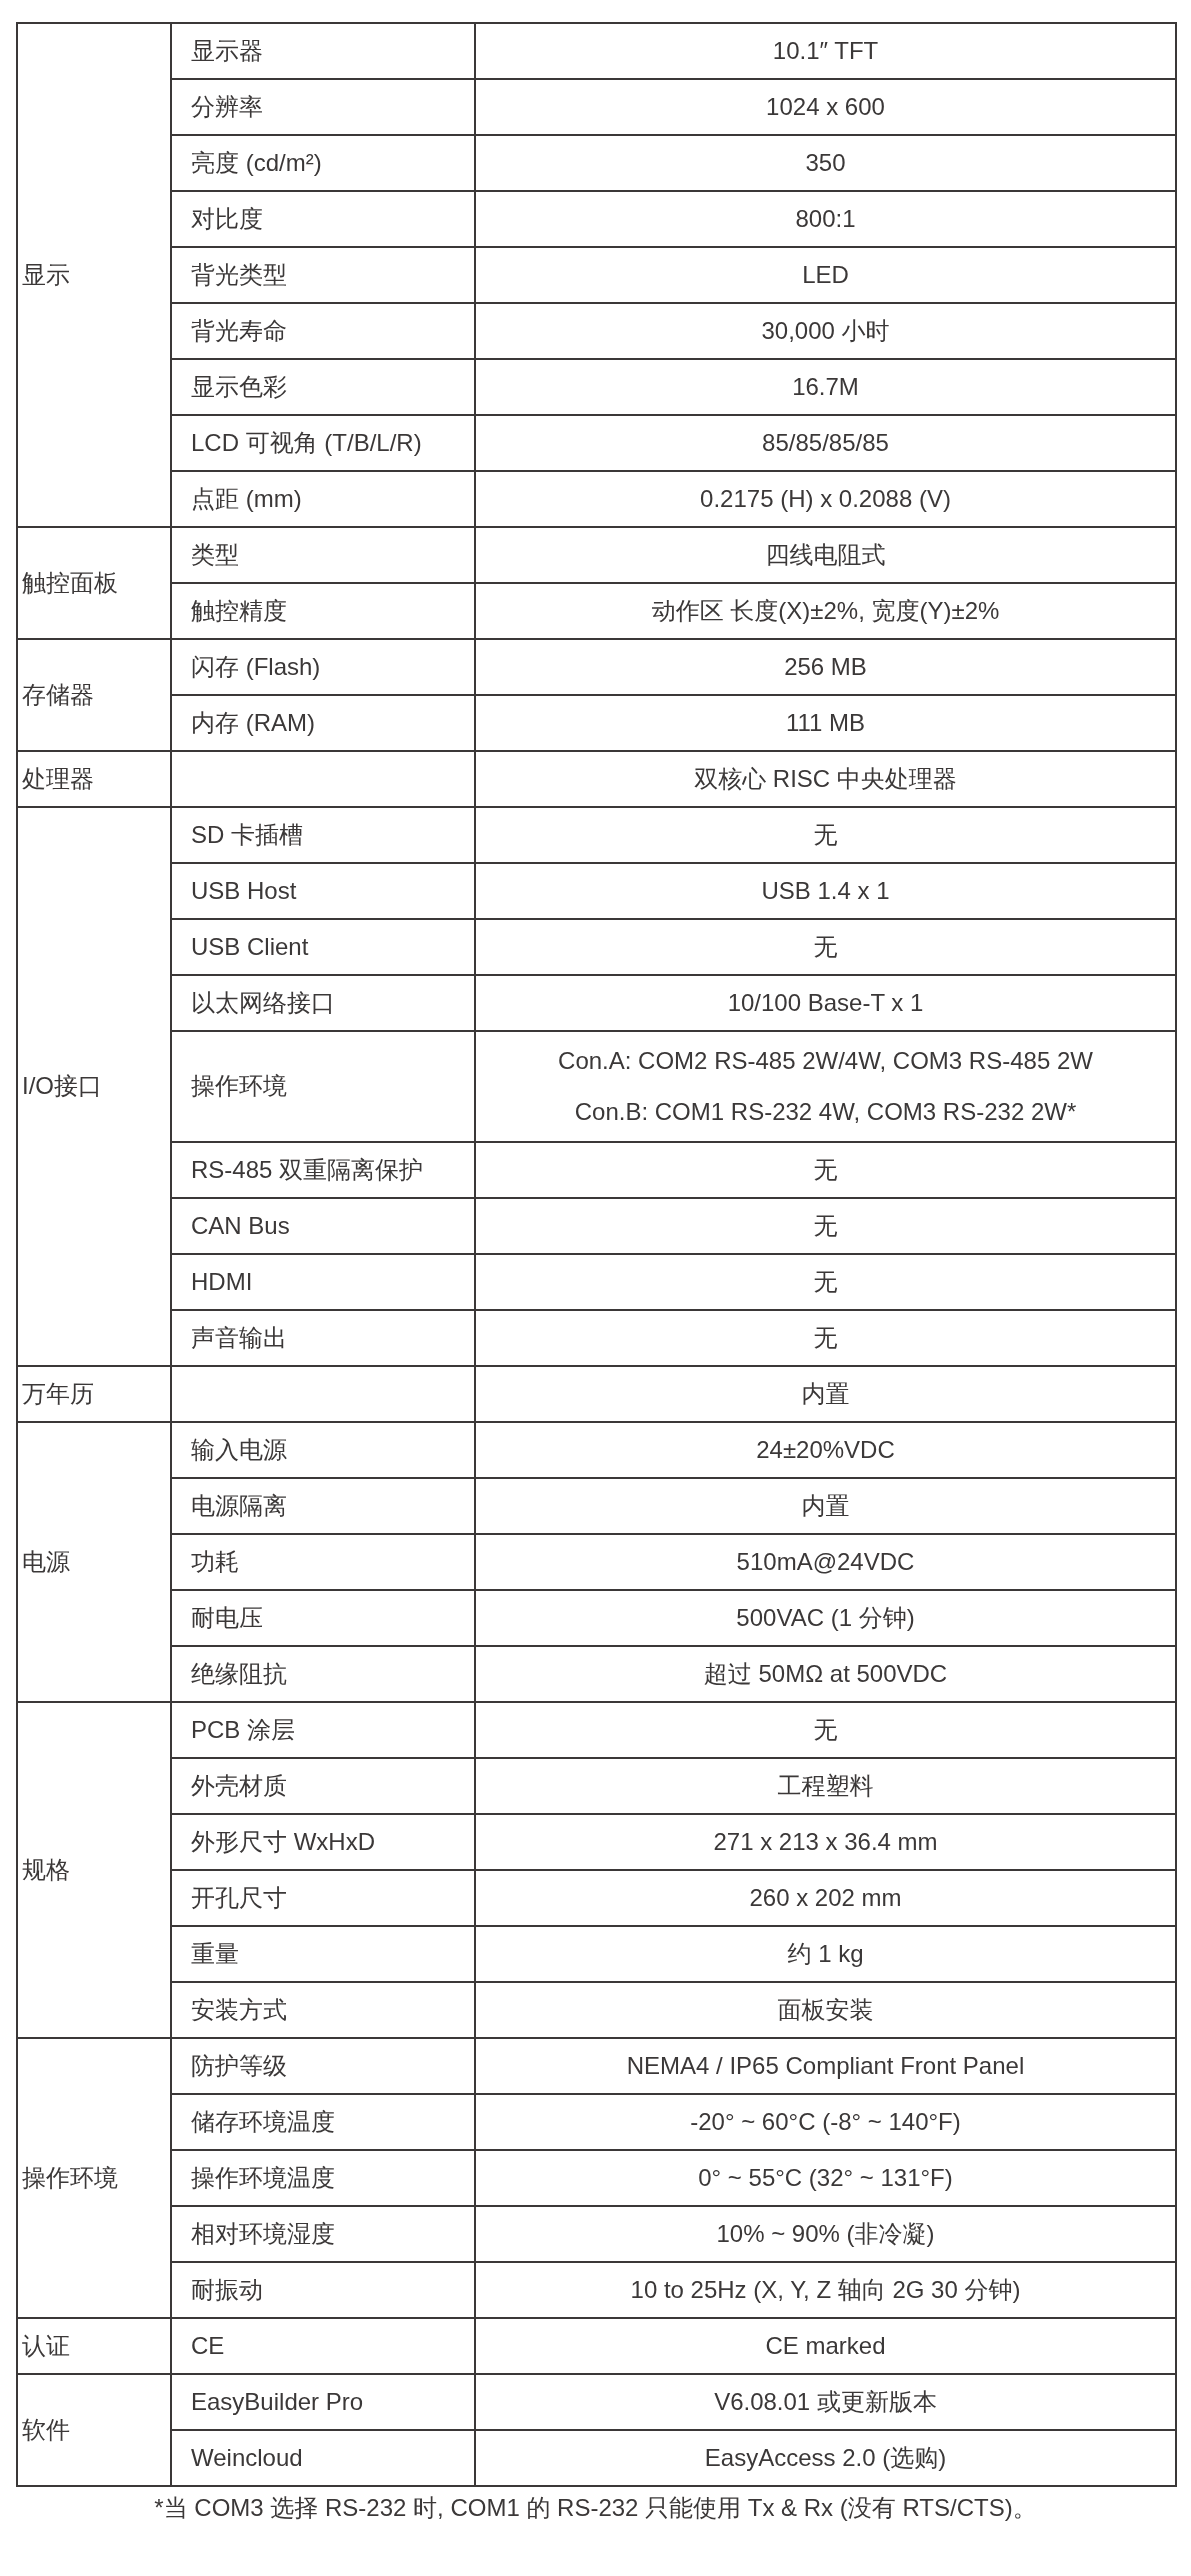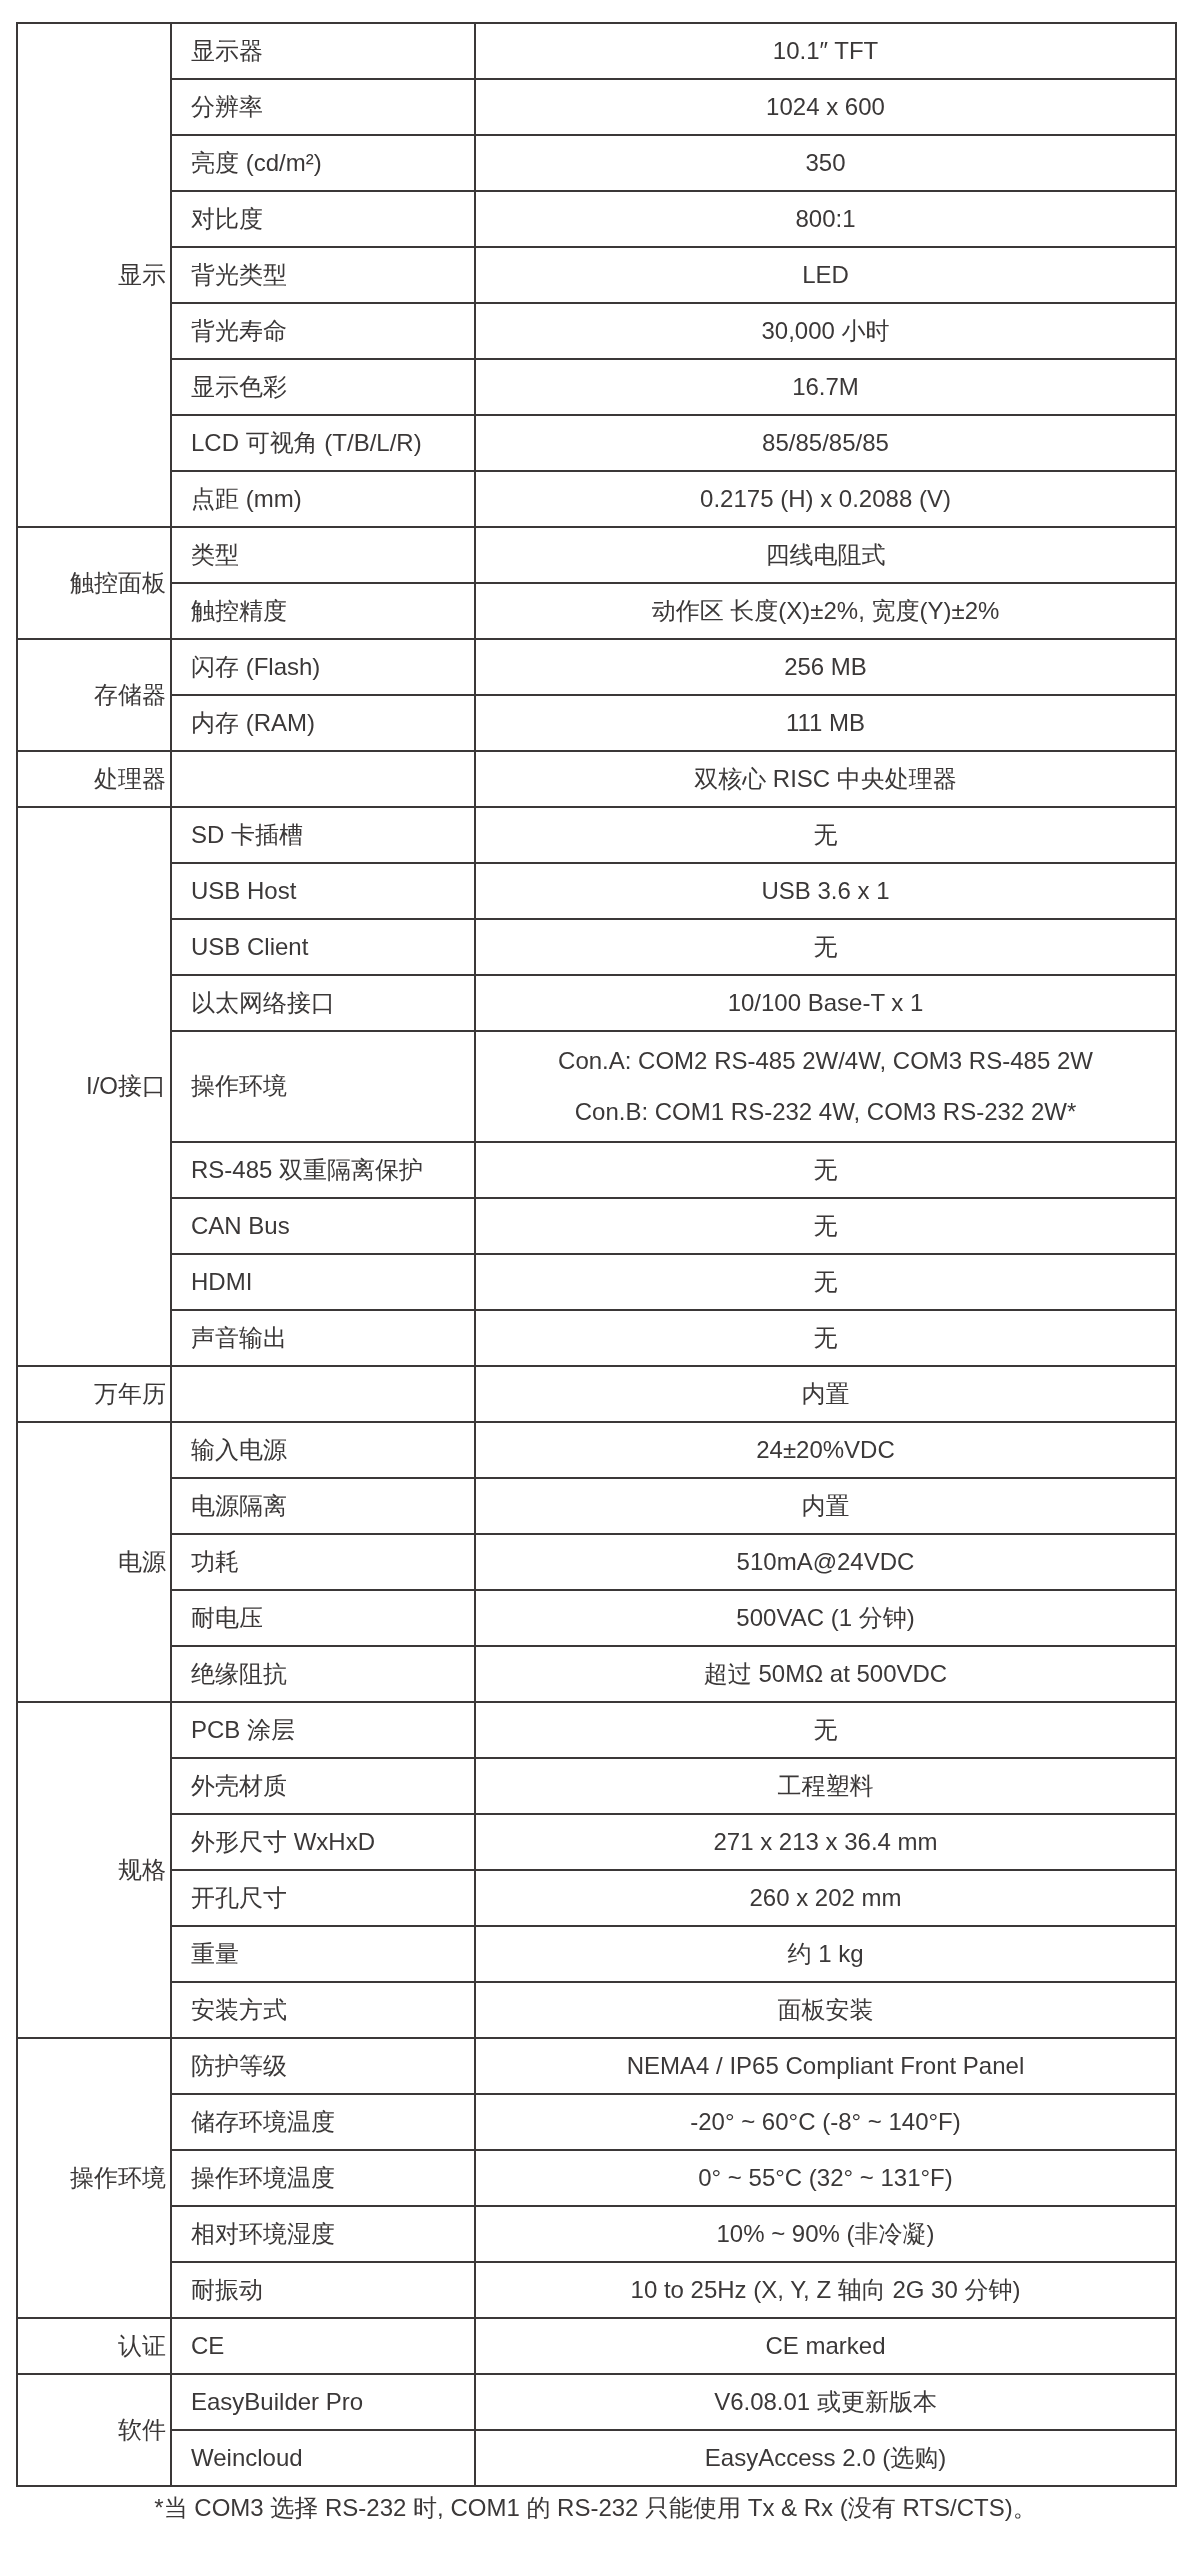--- a/index.html
+++ b/index.html
@@ -26,21 +26,21 @@
   table.spec td {
     border: 2px solid #3b3838;
     font-size: 24px;
     line-height: 1.25;
     vertical-align: middle;
     overflow: hidden;
   }
   table.spec tr { height: 56px; }
   table.spec tr.tall { height: 111px; }
   td.category {
-    text-align: right;
+    text-align: left;
     padding: 0 4px;
   }
   td.label {
     text-align: left;
     padding-left: 19px;
     padding-right: 23px;
   }
   td.value {
     text-align: center;
     padding: 0 12px;
@@ -127,21 +127,21 @@
         <td class="label group-end"></td>
         <td class="value group-end">双核心 RISC 中央处理器</td>
       </tr>
       <tr>
         <td class="category group-end" rowspan="9">I/O接口</td>
         <td class="label">SD 卡插槽</td>
         <td class="value">无</td>
       </tr>
       <tr>
         <td class="label">USB Host</td>
-        <td class="value">USB 3.6 x 1</td>
+        <td class="value">USB 1.4 x 1</td>
       </tr>
       <tr>
         <td class="label">USB Client</td>
         <td class="value">无</td>
       </tr>
       <tr>
         <td class="label">以太网络接口</td>
         <td class="value">10/100 Base-T x 1</td>
       </tr>
       <tr class="tall">

